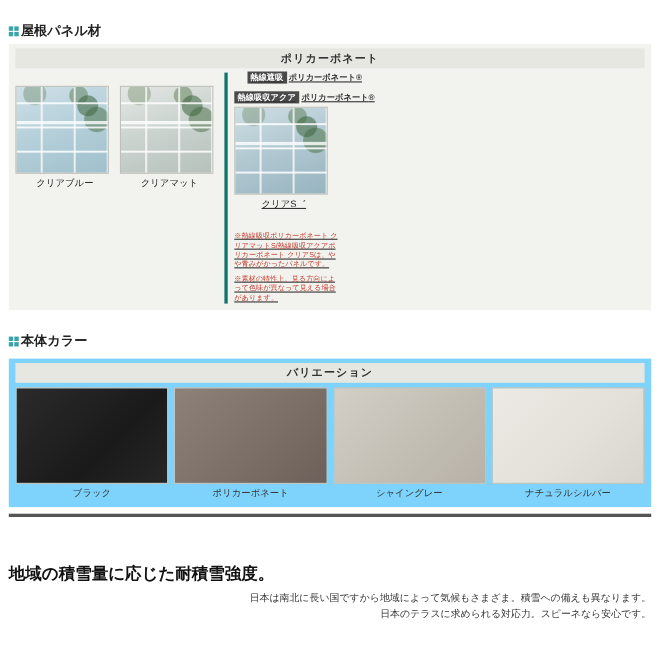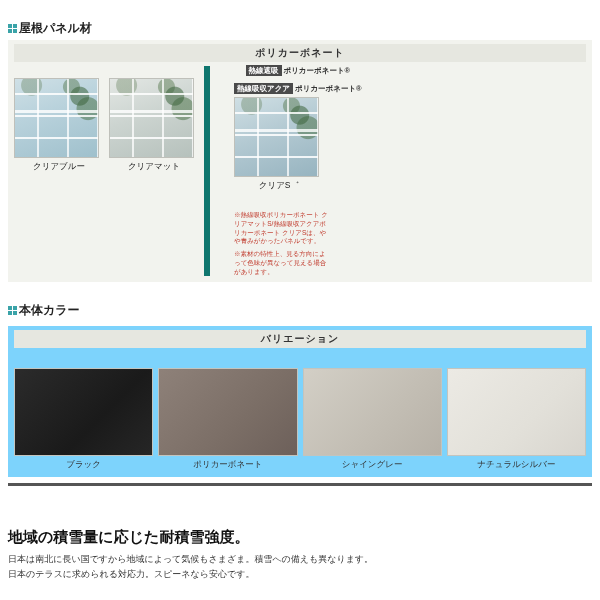--- a/index.html
+++ b/index.html
@@ -23,21 +23,21 @@
   .sq4 i { display:block; width:4px; height:4px; background:#3aa3a8; }
 
   
   .panel-block { background:#f2f3ee; margin:0 8px; padding:4px 6px 6px 6px; }
   .bar {
     background:#e6e7e0; text-align:center; font-size:10px; font-weight:bold;
     color:#333; padding:2px 0; margin-bottom:4px; letter-spacing:1px;
   }
   .panel-row { display:flex; gap:5px; align-items:flex-start; }
   .grp { display:flex; gap:5px; }
-  .grp.right { border-left:6px solid #0f766e; padding-left:24px; }
+  .grp.right { border-left:3px solid #0f766e; padding-left:6px;text-decoration:underline; }
   .sw { width:90px; }
   .sw .img { width:85px; height:80px; border:1px solid #bfc0ba; position:relative; overflow:hidden; }
   .sw .cap { text-align:center; font-size:8.5px; margin-top:3px; color:#222; }
   .minihead { font-size:7.5px; font-weight:bold; text-align:center; margin-bottom:3px; }
   .minihead .tag { background:#4a4a4a; color:#fff; padding:1px 3px; margin-right:2px; font-weight:bold;}
   .grpwrap { display:flex; flex-direction:column; }
   .note { font-size:6.5px; color:#c0392b; line-height:1.35; width:95px; padding-top:14px;}
 
   
   .t-clearblue { background:linear-gradient(160deg,#cfe0e6 0%,#b9d2dc 40%,#9fc0cc 100%); }
@@ -55,33 +55,33 @@
   .frame { position:absolute; inset:0;
      background:
        linear-gradient(to bottom, rgba(255,255,255,.85) 0 2px, transparent 2px) 0 14px/100% 22px repeat-y,
        linear-gradient(to right, rgba(255,255,255,.75) 0 2px, transparent 2px) 22px 0/30px 100% repeat-x;
   }
   .frame2 { position:absolute; left:0; right:0; top:40%; height:3px; background:rgba(255,255,255,.8); }
 
   
   .color-block { background:#7dd3fc; margin:4px 8px 0 8px; padding:4px 6px 6px 6px; }
   .colors { display:flex; gap:5px; }
-  .col { flex:1;margin-top:16px; }
+  .col { flex:1; }
   .col .img { height:88px; border:1px solid #c3c4be; }
   .col .cap { text-align:center; font-size:8.5px; margin-top:3px; }
   .c-black  { background:linear-gradient(135deg,#2b2b2b,#1a1a1a 60%,#262626); }
   .c-brown  { background:linear-gradient(135deg,#8e8179,#7b6e66 60%,#6d605a); }
   .c-gray   { background:linear-gradient(135deg,#d3cfc6,#c2bdb3 60%,#b7b1a7); }
   .c-silver { background:linear-gradient(135deg,#eceae4,#e2e0d9 60%,#d8d5ce); }
   .c-white  { background:linear-gradient(135deg,#f6f4ee,#efece4 60%,#e9e5dc); }
 
   
   .band { border-top:3px solid #555; margin:6px 8px 0 8px; padding-top:6px; }
   .h2 { font-size:15px; font-weight:bold; color:#111; margin-bottom:5px;margin-top:36px; }
-  .ptext { font-size:9px; line-height:1.6; color:#333; }
+  .ptext { font-size:9px; line-height:1.6; color:#333;text-align:right; }
 </style>
 </head>
 <body>
 
 <div class="page">
 
   <div class="sec-head">
     <span class="sq4">
         <i></i>
         <i></i>

